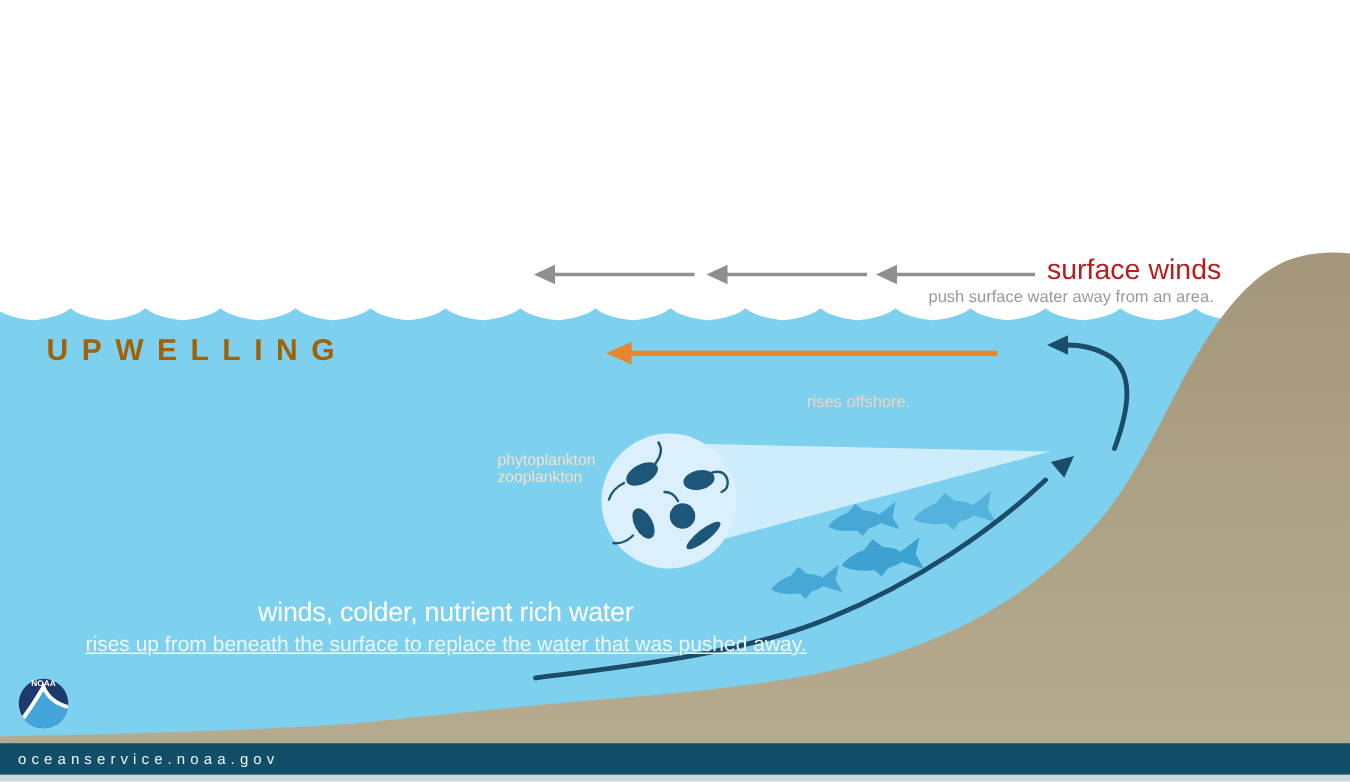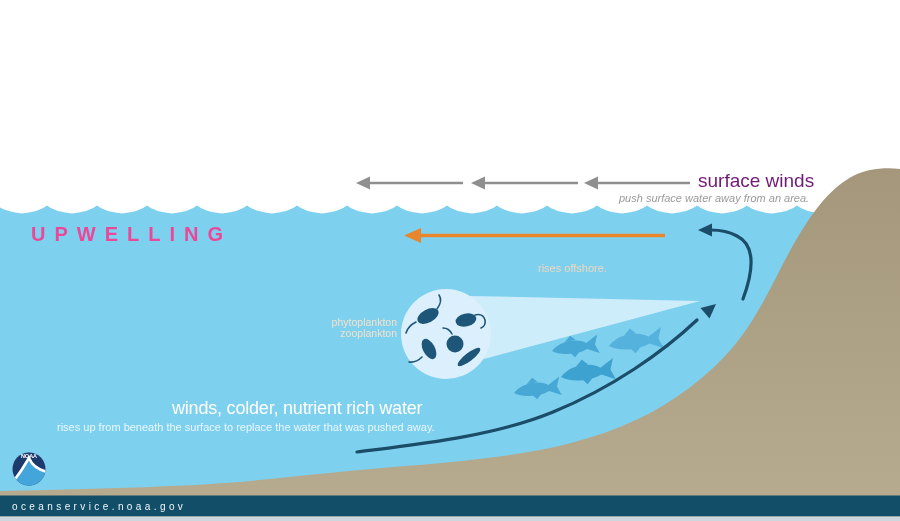--- a/index.html
+++ b/index.html
@@ -8,49 +8,49 @@
     width:900px;height:521px;
     overflow:hidden;
     font-family:"Liberation Sans", sans-serif;
     background:#ffffff;
   }
   #scene{position:absolute;left:0;top:0;z-index:1;}
   .txt{position:absolute;z-index:5;white-space:nowrap;}
   .upwelling-title{
     left:31px;top:223px;
     font-size:20px;font-weight:600;letter-spacing:9px;
-    color:#ec4899;
+    color:#a16207;
   }
   .surface-winds-label{
     left:698px;top:170px;
-    font-size:19px;color:#701a75;letter-spacing:0px;
+    font-size:19px;color:#b91c1c;letter-spacing:0px;
   }
   .surface-winds-sub{
     left:619px;top:192px;
-    font-size:11px;color:#9a9a9a;font-style:italic;
+    font-size:11px;color:#9a9a9a;
   }
   .warm-label{
     left:535px;top:241px;
     font-size:18.5px;color:#ffffff;letter-spacing:-0.2px;
   }
   .warm-sub{
     left:538px;top:262px;
     font-size:11px;color:#efd7bc;
   }
   .deep-label{
     left:172px;top:398px;
     font-size:18px;color:#ffffff;letter-spacing:-0.2px;
   }
   .deep-sub{
     left:57px;top:421px;
-    font-size:11px;color:#eaf7fd;
+    font-size:14px;color:#eaf7fd;text-decoration:underline;
   }
   .plankton-label{
-    right:503px;top:317px;
-    text-align:right;line-height:11px;
+    right:503px;top:302px;
+    line-height:11px;
     font-size:10.5px;color:#f2e2cd;
   }
   .footer-url{
     left:12px;top:501px;
     font-size:10px;font-weight:normal;letter-spacing:3.4px;
     color:#eef5f9;
   }
 </style>
 </head>
 <body>

